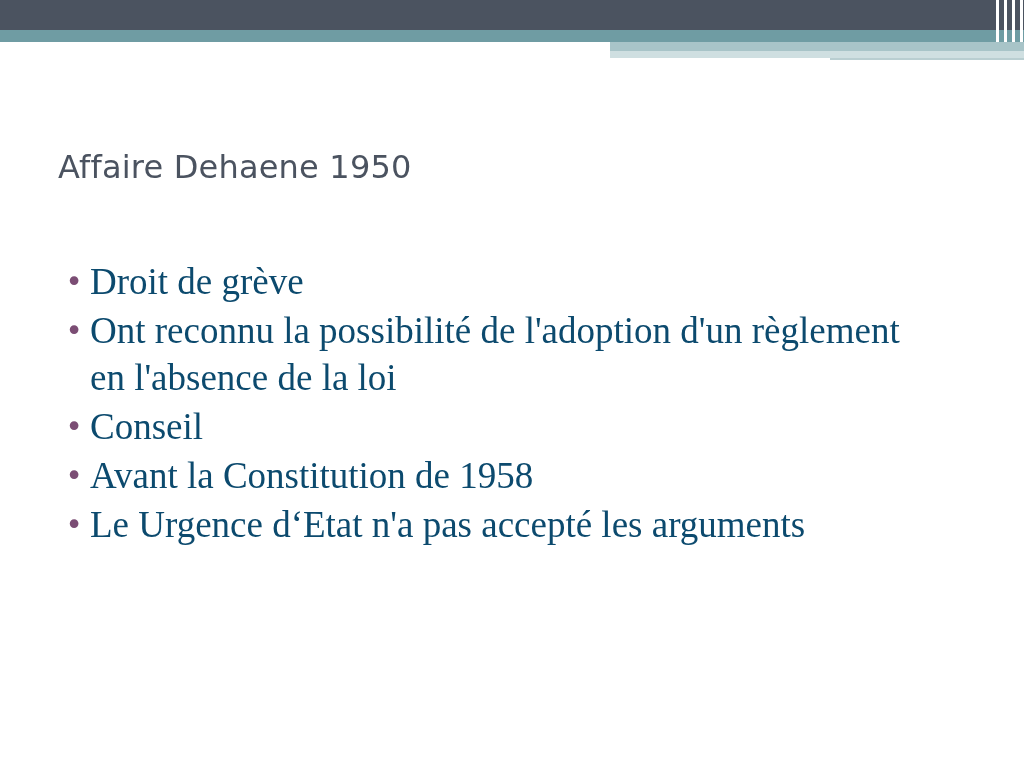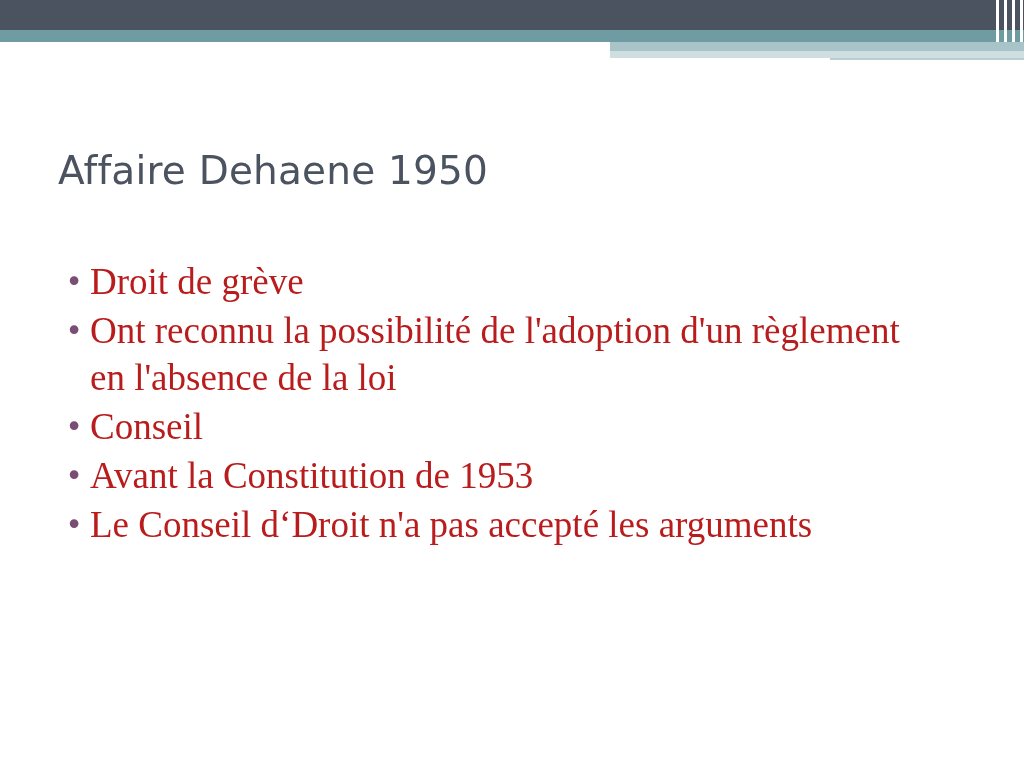--- a/index.html
+++ b/index.html
@@ -93,21 +93,21 @@
   .tick-teal.u3 { left: 1012px; }
   .tick-teal.u4 { left: 1020px; }
 
   
   .title {
     position: absolute;
     top: 150px;
     left: 58px;
     width: 910px;
     font-family: "DejaVu Sans", sans-serif;
-    font-size: 39px;
+    font-size: 32px;
     font-weight: normal;
     color: #4b5360;
     letter-spacing: 0.2px;
     line-height: 1.1;
   }
 
   
   .body {
     position: absolute;
     top: 258px;
@@ -126,21 +126,21 @@
     font-size: 30px;
     line-height: 47px;
     width: 32px;
     text-align: center;
   }
   .bullet-text {
     flex: 1 1 auto;
     font-family: "Liberation Serif", serif;
     font-size: 37px;
     line-height: 47px;
-    color: #b91c1c;
+    color: #0c4a6e;
     max-width: 820px;
   }
 </style>
 </head>
 <body>
 
 <div class="slide">
 
   <div class="banner">
     <div class="band-dark"></div>
@@ -172,22 +172,22 @@
       <span class="bullet-text">Ont reconnu la possibilité de l'adoption d'un règlement en l'absence de la loi</span>
     </div>
 
     <div class="bullet">
       <span class="bullet-dot">•</span>
       <span class="bullet-text">Conseil</span>
     </div>
 
     <div class="bullet">
       <span class="bullet-dot">•</span>
-      <span class="bullet-text">Avant la Constitution de 1953</span>
+      <span class="bullet-text">Avant la Constitution de 1958</span>
     </div>
 
     <div class="bullet">
       <span class="bullet-dot">•</span>
-      <span class="bullet-text">Le Conseil d‘Droit n'a pas accepté les arguments</span>
+      <span class="bullet-text">Le Urgence d‘Etat n'a pas accepté les arguments</span>
     </div>
 
   </div>
 </div>
 
 </body></html>

